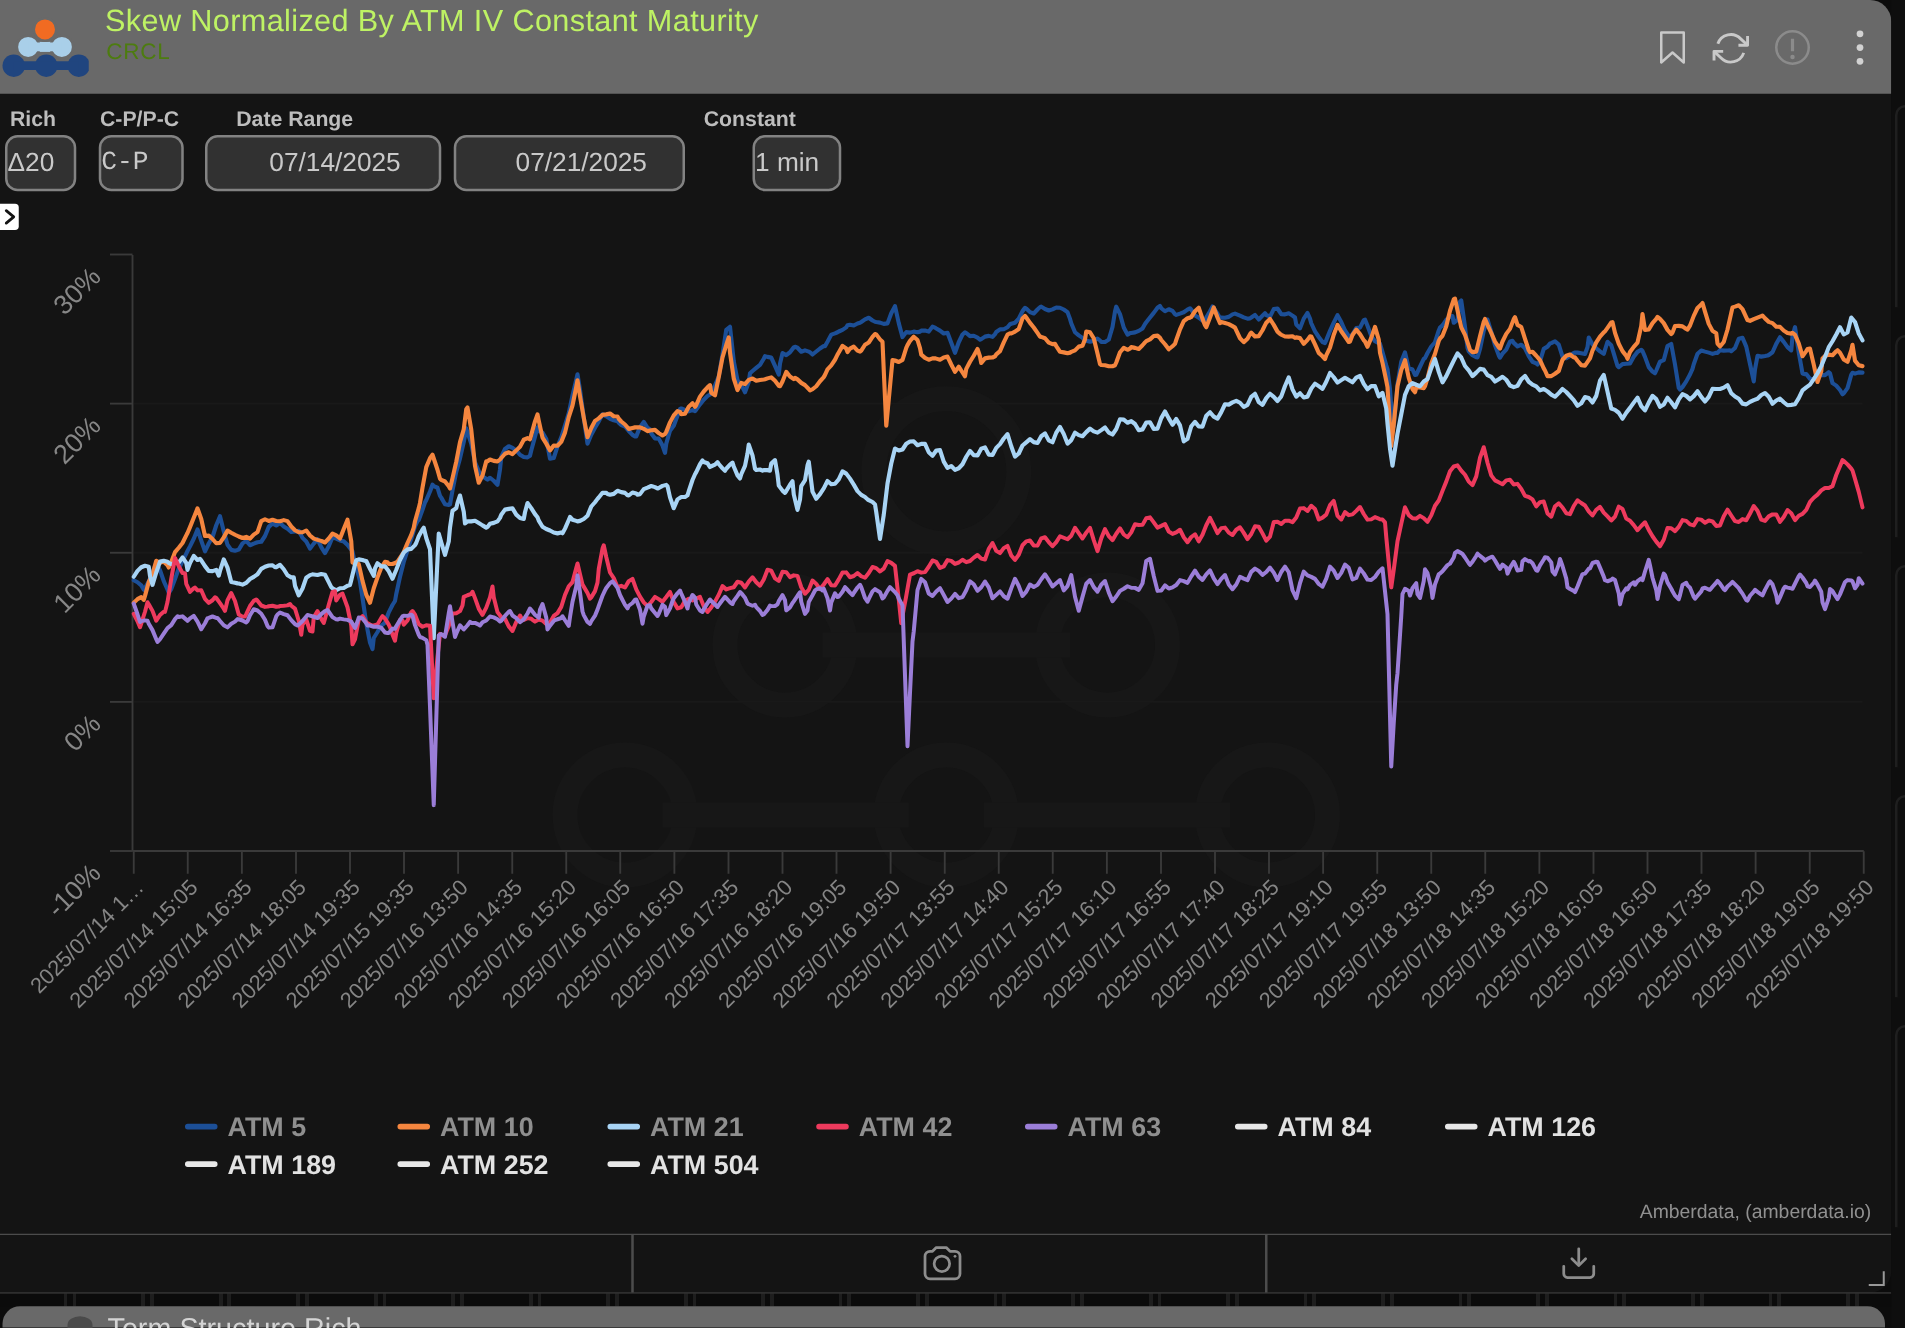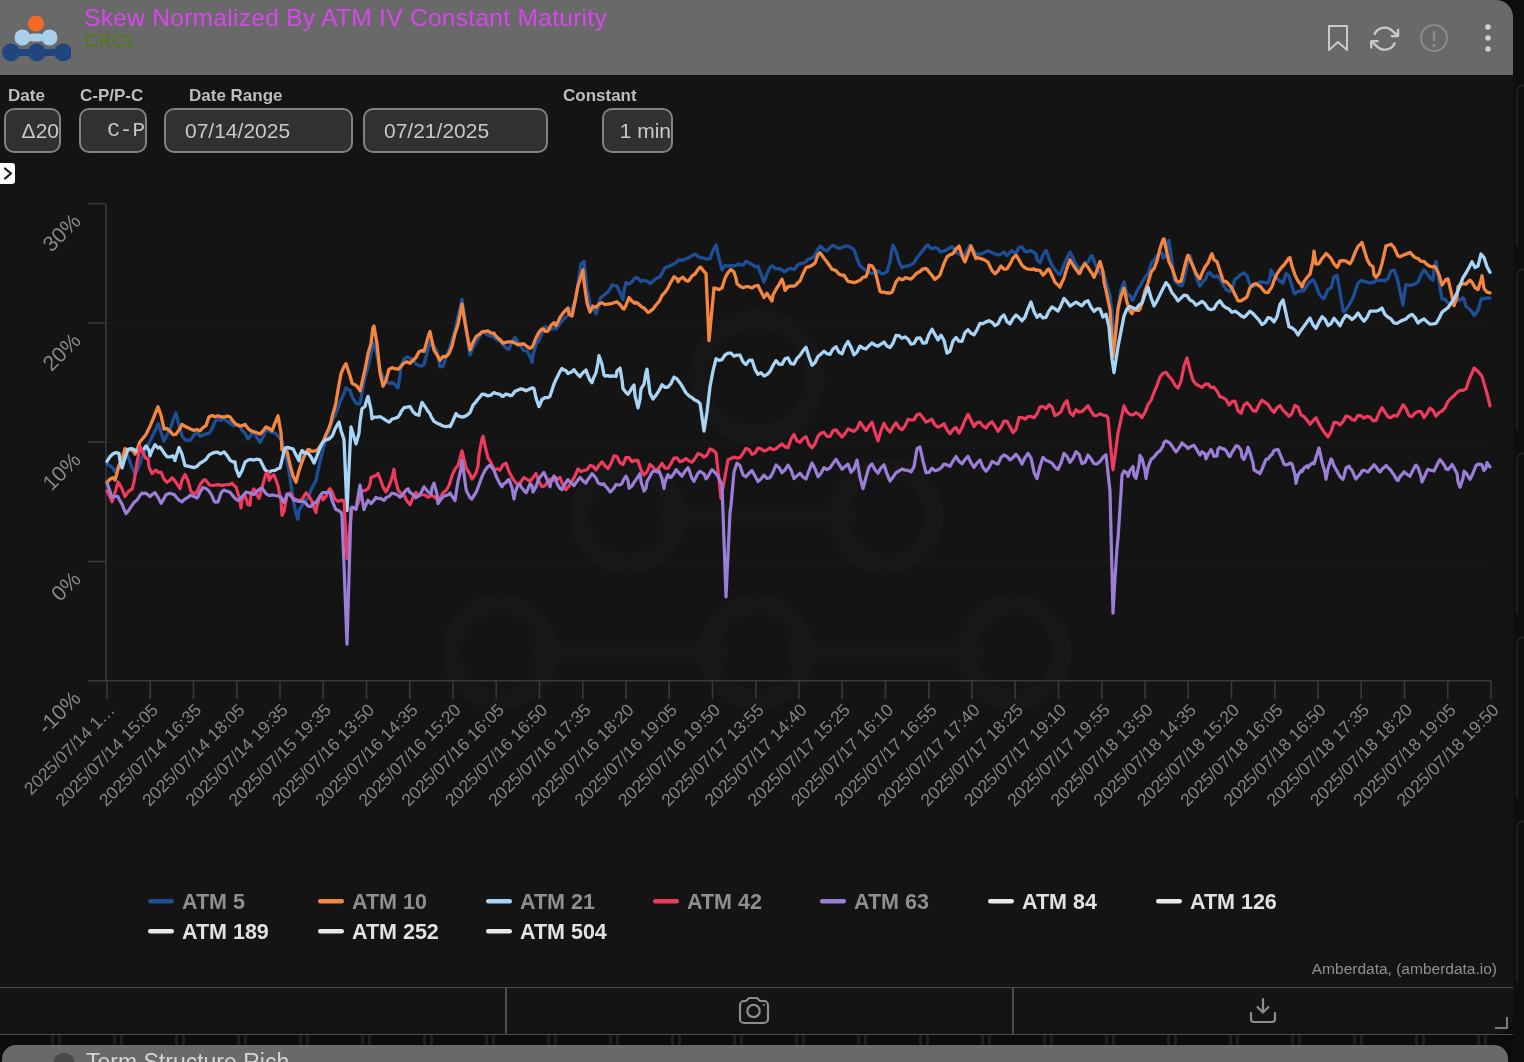--- a/index.html
+++ b/index.html
@@ -1,21 +1,21 @@
 <!DOCTYPE html>
 <html><head><meta charset="utf-8">
 <style>
 html,body{margin:0;padding:0;background:#0c0c0c;width:1524px;height:1062px;overflow:hidden;font-family:"Liberation Sans",sans-serif;}
 #panel{position:absolute;left:0;top:0;width:1513px;height:1034px;background:#141414;border-radius:0 17px 17px 0;}
 #hdr{position:absolute;left:0;top:0;width:1513px;height:75px;background:#696969;border-radius:0 17px 0 0;}
-#title{position:absolute;left:84px;top:4px;font-size:24.5px;color:#d946ef;letter-spacing:0.3px;}
+#title{position:absolute;left:84px;top:4px;font-size:24.5px;color:#bef264;letter-spacing:0.3px;}
 #sym{position:absolute;left:85px;top:31px;font-size:18px;color:#4d7c0f;letter-spacing:0.6px;}
 .flab{position:absolute;top:86px;font-size:17px;font-weight:bold;color:#bdbdbd;}
-.fbtn{position:absolute;top:108px;height:41px;background:#313131;border:2px solid #828282;border-radius:10px;color:#c9c9c9;font-size:21px;line-height:41px;text-align:right;}
-.finp{text-align:left;padding-left:19px;}
+.fbtn{position:absolute;top:108px;height:41px;background:#313131;border:2px solid #828282;border-radius:10px;color:#c9c9c9;font-size:21px;line-height:41px;text-align:left;}
+.finp{text-align:center;padding-left:19px;}
 #expander{position:absolute;left:0;top:163px;width:15px;height:21px;background:#fff;border-radius:0 3px 3px 0;color:#111;font-size:16px;line-height:19px;text-align:center;font-weight:bold;}
 #toolbar{position:absolute;left:0;top:987px;width:1513px;height:46px;border-top:1.5px solid #4c4c4c;border-bottom:1.5px solid #4c4c4c;}
 #toolbar .div1{position:absolute;left:505px;top:0;width:1.5px;height:46px;background:#4c4c4c;}
 #toolbar .div2{position:absolute;left:1012px;top:0;width:1.5px;height:46px;background:#4c4c4c;}
 #gapstrip{position:absolute;left:0;top:1035px;width:1513px;height:10px;background:#0b0b0b;background-image:repeating-linear-gradient(90deg,#0b0b0b 0px,#0b0b0b 51px,#1e1e1e 51px,#1e1e1e 54px,#0b0b0b 54px,#0b0b0b 58px,#1e1e1e 58px,#1e1e1e 61px,#0b0b0b 61px,#0b0b0b 62px);}
 #botbar{position:absolute;left:2px;top:1045px;width:1506px;height:17px;background:#696969;border-radius:14px 14px 0 0;}
 #botbar .t{position:absolute;left:84px;top:4px;font-size:23px;color:#d4d4d4;}
 #rightstrip{position:absolute;left:1513px;top:0;width:11px;height:1062px;background:#0e0e0e;}
 #corner{position:absolute;left:1493px;top:1015px;}
 </style></head>
@@ -172,21 +172,21 @@
 <circle cx="121" cy="38" r="13"></circle>
 <line x1="121" y1="31" x2="121" y2="41" stroke-width="2.6"></line>
 <circle cx="121" cy="45.5" r="0.8" fill="#8b8b8b"></circle>
 </g>
 <g fill="#d2d2d2">
 <circle cx="175" cy="27" r="2.7"></circle>
       <circle cx="175" cy="38" r="2.7"></circle>
       <circle cx="175" cy="49" r="2.7"></circle>
 </g>
 </svg>
-<div class="flab" style="left:8px;">Date</div>
+<div class="flab" style="left:8px;">Rich</div>
 <div class="flab" style="left:80px;">C-P/P-C</div>
 <div class="flab" style="left:164px;margin-left:25px;">Date Range</div>
 <div class="flab" style="left:563px;">Constant</div>
 <div class="fbtn" style="left:4px;width:53px;">Δ20</div>
 <div class="fbtn" style="left:79px;width:64px;font-family:Liberation Mono, monospace;">C-P</div>
 <div class="fbtn finp" style="left:164px;width:166px;">07/14/2025</div>
 <div class="fbtn finp" style="left:363px;width:162px;">07/21/2025</div>
 <div class="fbtn" style="left:566px;width:67px;margin-left:36px;">1 min</div>
 <div id="expander"><svg width="15" height="21" viewBox="0 0 15 21">
       <path d="M5 5.5 L11 10.5 L5 15.5" fill="none" stroke="#141414" stroke-width="2.2" stroke-linecap="round" stroke-linejoin="round"></path>

